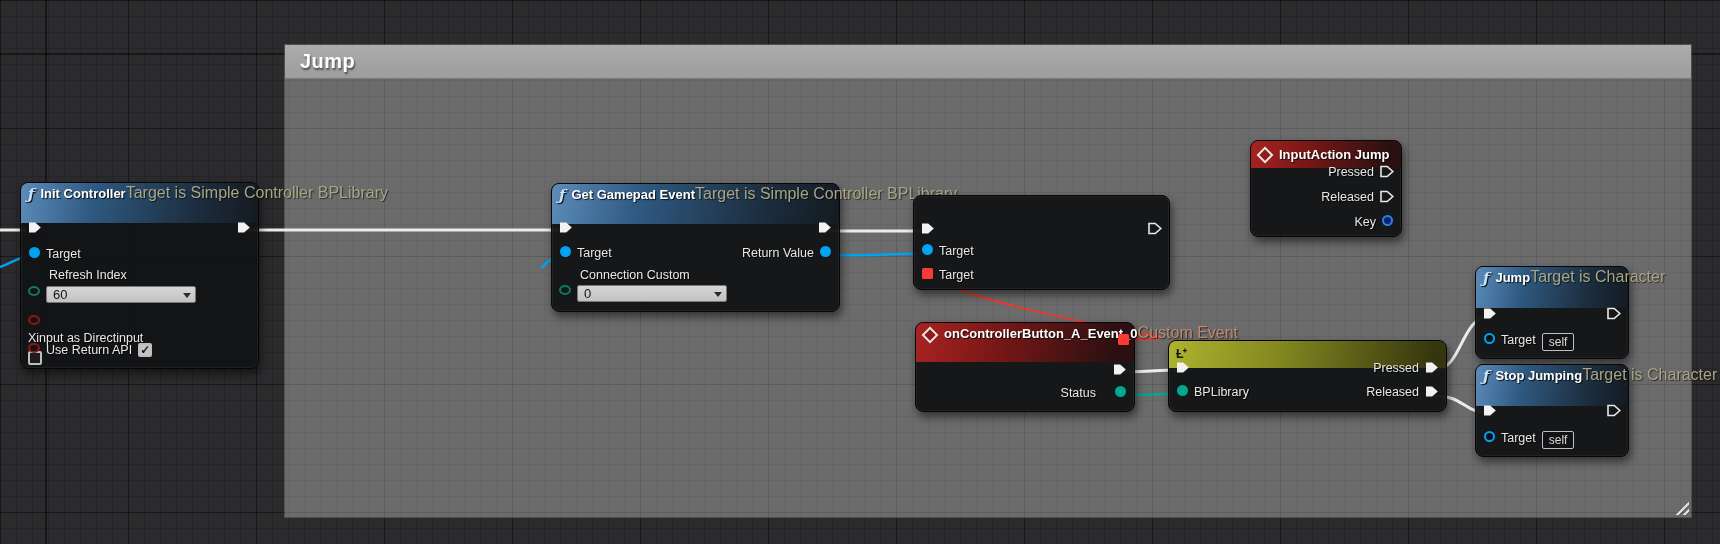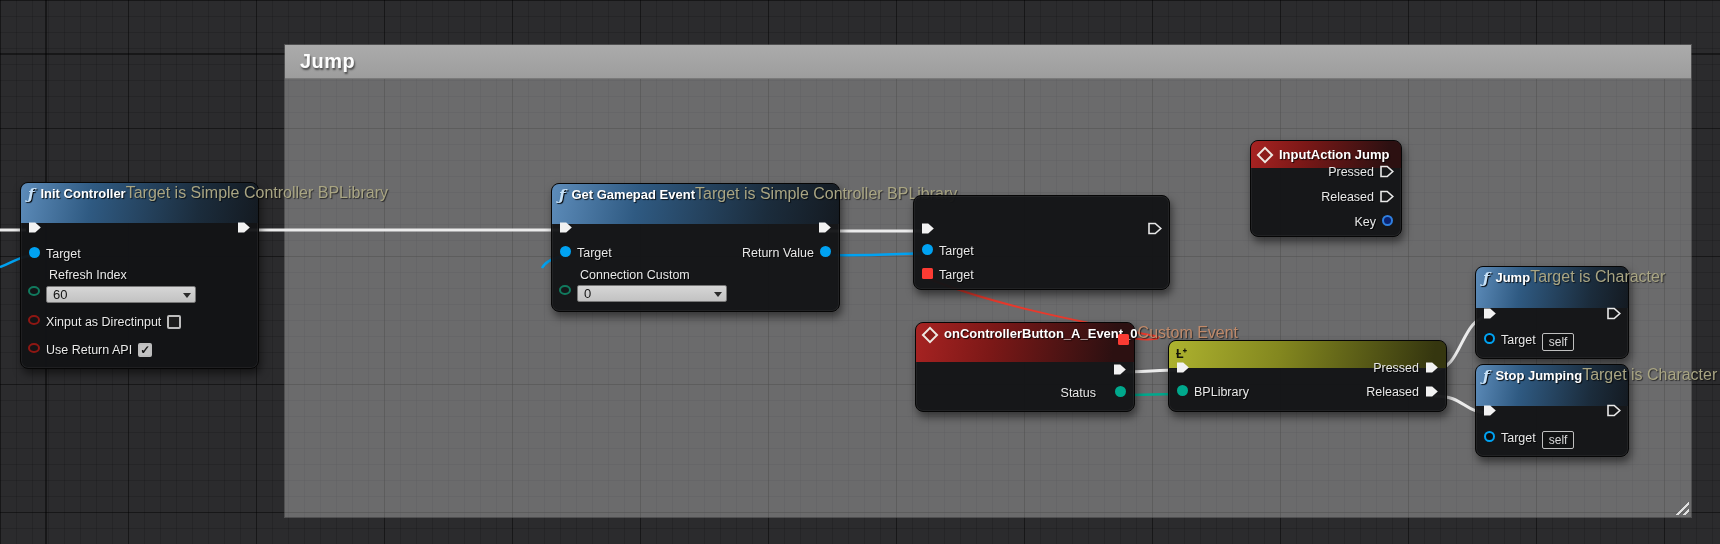--- a/index.html
+++ b/index.html
@@ -134,21 +134,21 @@
     <div class="row" style="left:28px;top:85px;">
       <span class="plabel">Refresh Index</span>
     </div>
     <div class="row" style="left:7px;top:103px;width:220px;">
       <span class="pc pc-teal-o"></span>
       <span class="dropdown" style="width:150px;">
         <span>60</span>
         <span class="caret"></span>
       </span>
     </div>
-    <div class="row" style="left:7px;top:132px;">
+    <div class="row" style="left:7px;top:132px;flex-direction:column;">
       <span class="pc pc-red-o"></span>
       <span class="plabel">Xinput as Directinput</span>
       <span class="checkbox"></span>
     </div>
     <div class="row" style="left:7px;top:160px;">
       <span class="pc pc-red-o"></span>
       <span class="plabel">Use Return API</span>
       <span class="checkbox checked">
           <span>✓</span>
         </span>

